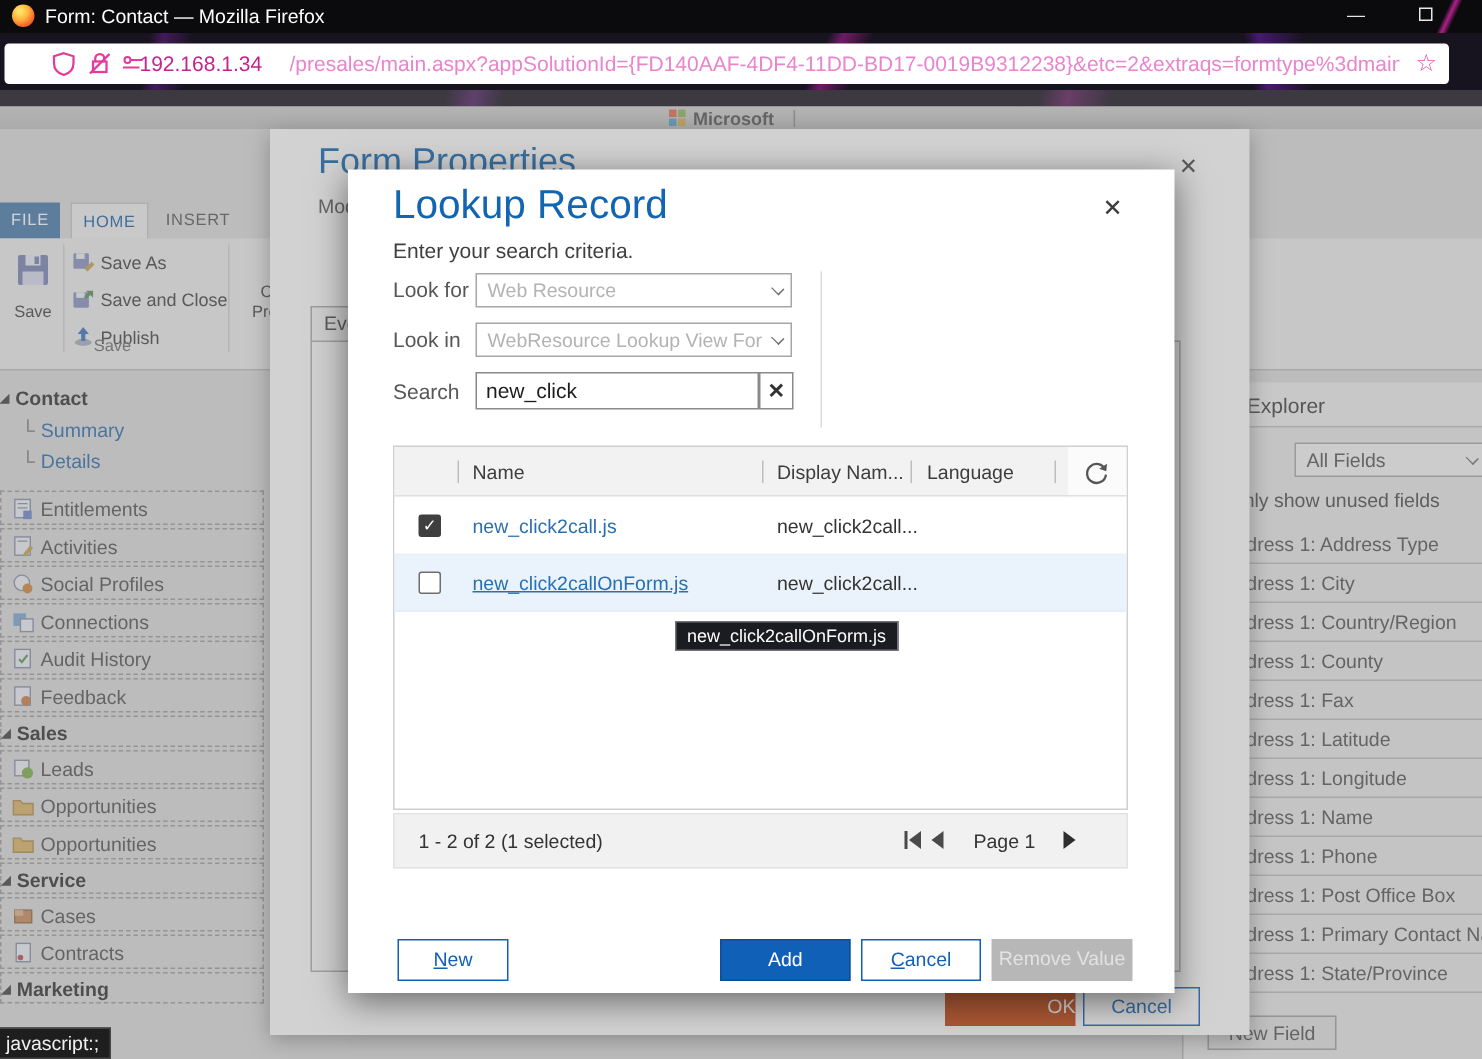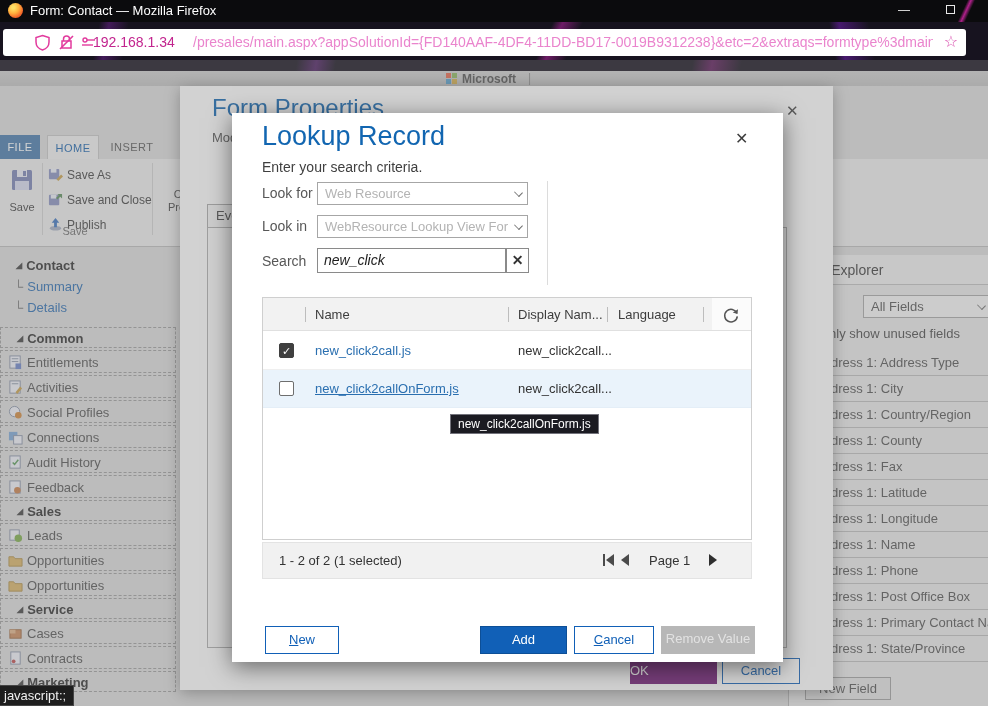--- a/index.html
+++ b/index.html
@@ -62,21 +62,21 @@
   .ritem { position:absolute; left:48px; height:20px; font-size:12px; color:#444; white-space:nowrap; }
   .ritem svg { vertical-align:-3px; margin-right:4px; }
   .rgroup-lbl { position:absolute; left:0; top:66px; width:150px; text-align:center; font-size:11px; color:#6e6e6e; }
   .chg-props { position:absolute; left:158px; top:4px; width:70px; height:76px; text-align:center; font-size:11px; color:#444; }
   .chg-props svg { margin-top:2px; }
   .chg-props .t { margin-top:3px; line-height:13px; }
 
   
   .nav { position:absolute; left:0; top:195px; width:180px; }
   .nav-row { position:relative; height:21px; font-size:13px; line-height:21px; color:#333; }
-  .nav-hdr { font-weight:bold; padding-left:16px; }
+  .nav-hdr { font-weight:bold; padding-left:0; }
   .nav-hdr .tri { font-size:8px; color:#444; margin-right:4px; vertical-align:2px; }
   .nav-link { padding-left:14px; color:#2f6fb2; }
   .nav-link .br { color:#777; margin-right:4px; }
   .dashed { border:1px dashed #9e9e9e; margin:2px 4px 0 0; }
   .nav-item { position:relative; height:23px; line-height:23px; font-size:13px; color:#555; padding-left:26px; }
   .nav-item svg { position:absolute; left:7px; top:4px; }
   .nav-gap { height:7px; }
 
   
   .fx { position:absolute; left:788px; top:195px; width:206px; height:451px; background:#e9e9e9; border-left:1px solid #b5b5b5; }
@@ -92,40 +92,40 @@
 
   
   .fp { position:absolute; left:180px; top:26px; width:653px; height:604px; background:#fdfdfd;
      box-shadow:0 3px 14px rgba(0,0,0,.35); }
   .fp-title { position:absolute; left:32px; top:8px; font-size:24px; color:#1266b1; }
   .fp-sub { position:absolute; left:32px; top:44px; font-size:13px; color:#555; }
   .fp-close { position:absolute; left:606px; top:16px; font-size:15px; color:#444; }
   .fp-tab { position:absolute; left:27px; top:118px; width:58px; height:24px; border:1px solid #ababab; border-bottom:none;
      background:#f6f6f6; font-size:13px; color:#444; line-height:22px; padding-left:8px; }
   .fp-box { position:absolute; left:27px; top:141px; width:580px; height:421px; border:1px solid #b0b0b0; background:#fafafa; }
-  .fp-ok { position:absolute; left:450px; top:572px; width:87px; height:26px; background:#701a75; color:#fff;
-     font-size:13px; text-align:left; line-height:26px; }
+  .fp-ok { position:absolute; left:450px; top:572px; width:87px; height:26px; background:#c2410c; color:#fff;
+     font-size:13px; text-align:right; line-height:26px; }
   .fp-cancel { position:absolute; left:542px; top:572px; width:78px; height:26px; background:#fff; border:1px solid #1160b7;
      color:#1160b7; font-size:13px; text-align:center; line-height:24px; }
 
   .dim { position:absolute; inset:0; background:rgba(128,128,128,.35); z-index:10; }
 
   
   .lk { position:absolute; left:232px; top:53px; width:551px; height:549px; background:#fff; z-index:20;
      box-shadow:0 5px 22px rgba(0,0,0,.5); }
   .lk-close { position:absolute; left:503px; top:16px; font-size:16px; color:#3c3c3c; }
   .lk-title { position:absolute; left:30px; top:8px; font-size:27px; color:#1266b1; }
   .lk-sub { position:absolute; left:30px; top:46px; font-size:14px; color:#3f3f3f; }
   .lk-lbl { position:absolute; left:30px; font-size:14px; color:#575757; }
   .lk-select { position:absolute; left:85px; width:211px; height:23px; border:1px solid #a6a6a6; background:#fff;
      font-size:13px; color:#b3b3b3; line-height:21px; padding:0 26px 0 7px; white-space:nowrap; overflow:hidden; }
   .chev { position:absolute; right:5px; top:8px; width:7px; height:7px; border-right:1.5px solid #6e6e6e; border-bottom:1.5px solid #6e6e6e;
      transform:rotate(45deg) scaleY(.8); transform-origin:center; margin-top:-2px; }
   .lk-search { position:absolute; left:85px; top:135px; width:189px; height:25px; border:1px solid #8a8a8a;
-     font-size:14px; color:#1d1d1d; line-height:23px; padding-left:6px;font-style:italic; }
+     font-size:14px; color:#1d1d1d; line-height:23px; padding-left:6px; }
   .lk-clear { position:absolute; left:274px; top:135px; width:23px; height:25px; border:1px solid #8a8a8a; background:#fff;
      text-align:center; line-height:23px; font-size:14px; font-weight:bold; color:#333; }
   .lk-vsep { position:absolute; left:315px; top:68px; width:1px; height:104px; background:#dcdcdc; }
 
   .lk-table { position:absolute; left:30px; top:184px; width:490px; height:243px; border:1px solid #cfcfcf; background:#fff; }
   .lk-thead { position:absolute; left:0; top:0; width:449px; height:33px; background:#f2f2f2; border-bottom:1px solid #e0e0e0; }
   .lk-refresh-cell { position:absolute; left:449px; top:0; width:39px; height:33px; background:#fbfbfb; border-bottom:1px solid #e0e0e0; }
   .th { position:absolute; top:0; height:33px; line-height:33px; font-size:13px; color:#3d3d3d; }
   .th-name { left:52px; } .th-display { left:255px; } .th-lang { left:355px; }
   .col-sep { position:absolute; top:9px; width:1px; height:15px; background:#bdbdbd; }
@@ -258,21 +258,20 @@
           <div>Properties</div>
         </div>
       </div>
     </div>
 
     <div class="nav">
       <div class="nav-row nav-hdr"><span class="tri">◢</span><span>Contact</span></div>
       <div class="nav-row nav-link"><span class="br">└</span><span>Summary</span></div>
       <div class="nav-row nav-link"><span class="br">└</span><span>Details</span></div>
       <div class="nav-gap"></div>
-      <div class="nav-row nav-hdr dashed"><span class="tri">◢</span><span>Common</span></div>
       <div class="nav-item dashed">
         <svg width="15" height="15" viewBox="0 0 16 16">
             <rect x="2" y="1" width="11" height="13" fill="#eef0f8" stroke="#8a93a8"></rect>
             <line x1="4" y1="4" x2="11" y2="4" stroke="#8a93a8"></line>
             <line x1="4" y1="7" x2="11" y2="7" stroke="#8a93a8"></line>
             <rect x="8" y="9" width="6" height="6" fill="#6f86c9"></rect>
           </svg>
         <span>Entitlements</span></div>
       <div class="nav-item dashed">
         <svg width="15" height="15" viewBox="0 0 16 16">

